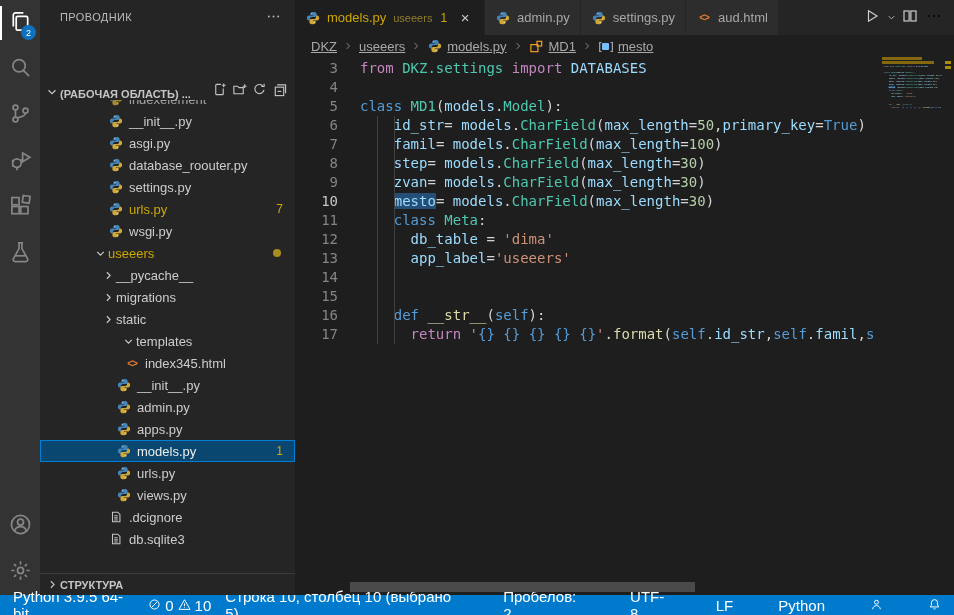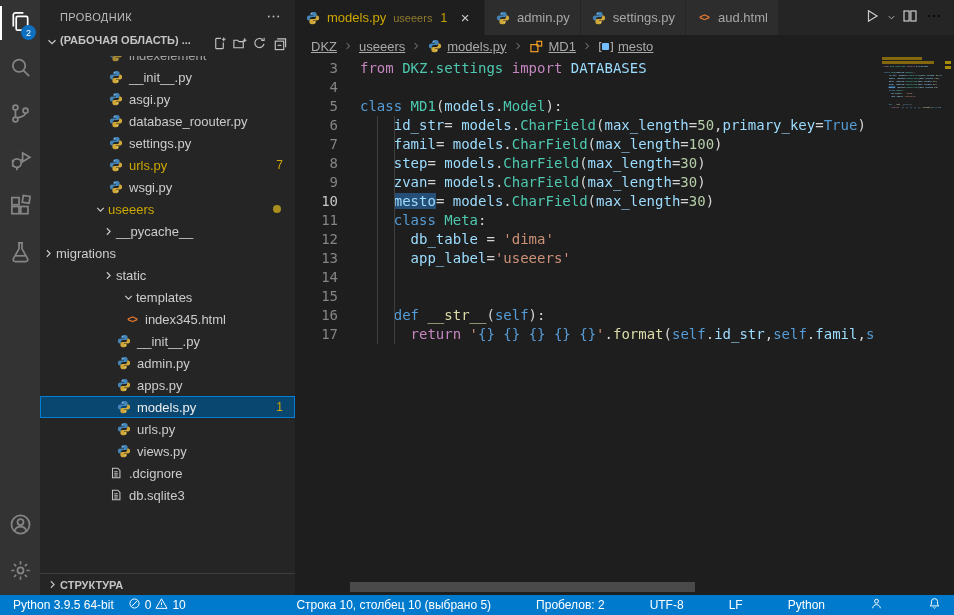--- a/index.html
+++ b/index.html
@@ -17,21 +17,21 @@
   .ab-item.active::before { content:""; position:absolute; left:0; top:6px; bottom:6px; width:2px; background:#ffffff; }
   .ab-badge { position:absolute; right:4px; bottom:6px; min-width:15px; height:15px; border-radius:50%;
     background:#0e70c0; color:#fff; font-size:9px; display:flex; align-items:center; justify-content:center; }
 
   
   .sidebar { width:255px; background:#252526; color:#cccccc; display:flex; flex-direction:column; position:relative; }
   .sb-title { height:34px; display:flex; align-items:center; padding:0 12px 0 20px; font-size:11px; color:#bbbbbb; letter-spacing:.4px; flex:none; }
   .sb-title .grow { flex:1; }
   .sb-action { width:20px; height:20px; display:flex; align-items:center; justify-content:center; cursor:pointer; border-radius:4px; }
   .sb-action svg { width:15px; height:15px; stroke:#c5c5c5; fill:none; stroke-width:1.2; }
-  .sb-section { height:22px; display:flex; align-items:flex-start; padding:0 6px 0 4px; font-size:11px; font-weight:bold; color:#c5c5c5; flex:none; }
+  .sb-section { height:22px; display:flex; align-items:flex-end; padding:0 6px 0 4px; font-size:11px; font-weight:bold; color:#c5c5c5; flex:none;margin-top:44px; }
   .sb-section .chev { width:16px; height:16px; display:flex; align-items:center; justify-content:center; }
   .sb-section .chev svg { width:14px; height:14px; stroke:#c5c5c5; fill:none; stroke-width:1.4; }
   .sb-section .lbl { flex:1; white-space:nowrap; overflow:hidden; }
   .tree { flex:1; overflow:hidden; position:relative; }
   .trow { height:22px; display:flex; align-items:center; font-size:13px; cursor:pointer; white-space:nowrap; position:relative; }
   .trow.clipped { margin-top:-12px; opacity:.75; }
   .trow .chevslot { width:16px; height:16px; flex:none; display:flex; align-items:center; justify-content:center; }
   .trow .chevslot svg { width:13px; height:13px; stroke:#cccccc; fill:none; stroke-width:1.4; }
   .trow .ficon { width:16px; height:16px; margin-right:5px; flex:none; display:flex; align-items:center; justify-content:center; }
   .trow .lbl { color:#cccccc; }
@@ -81,21 +81,21 @@
 
   .minimap { position:absolute; top:0; right:12px; width:62px; height:220px; overflow:hidden; cursor:pointer; }
   .mm-hl { height:3px; margin:0 2px 1px 2px; background:rgba(215,166,0,.55); }
   .mm-scale { transform:scale(0.155); transform-origin:top left; width:400px; }
   .mm-scale .cline { font-size:14px; }
   .ruler { position:absolute; top:0; right:0; width:12px; bottom:0; }
   .ruler .mark { position:absolute; right:3px; width:6px; height:3px; background:rgba(204,167,0,.8); }
   .hscroll { position:absolute; left:55px; bottom:3px; width:345px; height:10px; background:#4a4a4a; cursor:pointer; }
 
   
-  .statusbar { height:20px; background:#007acc; color:#ffffff; display:flex; align-items:center; font-size:12px; flex:none; padding:8px 6px; }
+  .statusbar { height:20px; background:#007acc; color:#ffffff; display:flex; align-items:center; font-size:15px; flex:none; padding:8px 6px; }
   .st-item { display:flex; align-items:center; padding:0 7px; height:20px; cursor:pointer; gap:4px; }
   .st-item svg { width:13px; height:13px; stroke:#ffffff; fill:none; stroke-width:1.2; }
   .st-right { margin-left:auto; display:flex; align-items:center;gap:31px; }
 
   .pyicon svg { width:14px; height:14px; }
   .htmlicon { color:#e37933; font-size:10px; font-weight:bold; letter-spacing:-1px; }
   .plainicon svg { width:14px; height:14px; stroke:#c5c5c5; fill:none; stroke-width:1.2; }
   .clsicon svg { width:15px; height:15px; stroke:#ee9d28; fill:none; stroke-width:1.3; }
   .fldicon { font-size:11px; color:#c5c5c5; display:flex; align-items:center; gap:1px; }
   .fldicon .inner { width:7px; height:7px; background:#75beff; border-radius:1px; display:inline-block; }
@@ -314,21 +314,21 @@
             <span class="tdot"></span>
           </div>
           <div class="trow" style="padding-left: 60px;">
             <span class="chevslot">
               <svg viewBox="0 0 16 16">
                 <polyline points="6,4 10,8 6,12"></polyline>
               </svg>
             </span>
             <span class="lbl">__pycache__</span>
           </div>
-          <div class="trow" style="">
+          <div class="trow" style="padding-left: 60px;">
             <span class="chevslot">
               <svg viewBox="0 0 16 16">
                 <polyline points="6,4 10,8 6,12"></polyline>
               </svg>
             </span>
             <span class="lbl">migrations</span>
           </div>
           <div class="trow" style="padding-left: 60px;">
             <span class="chevslot">
               <svg viewBox="0 0 16 16">

